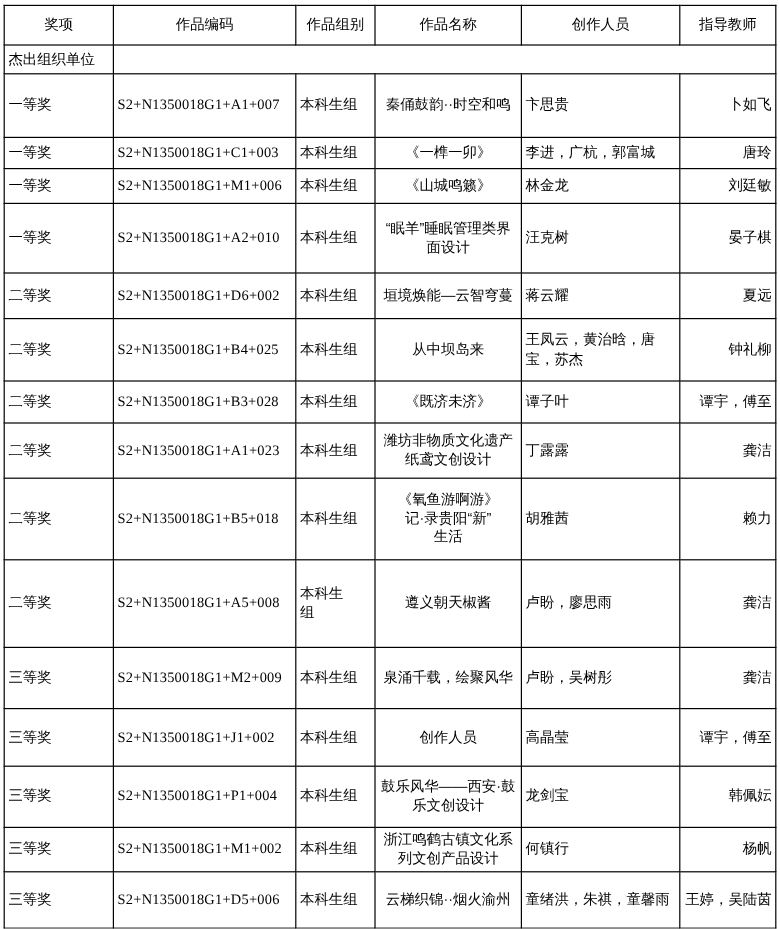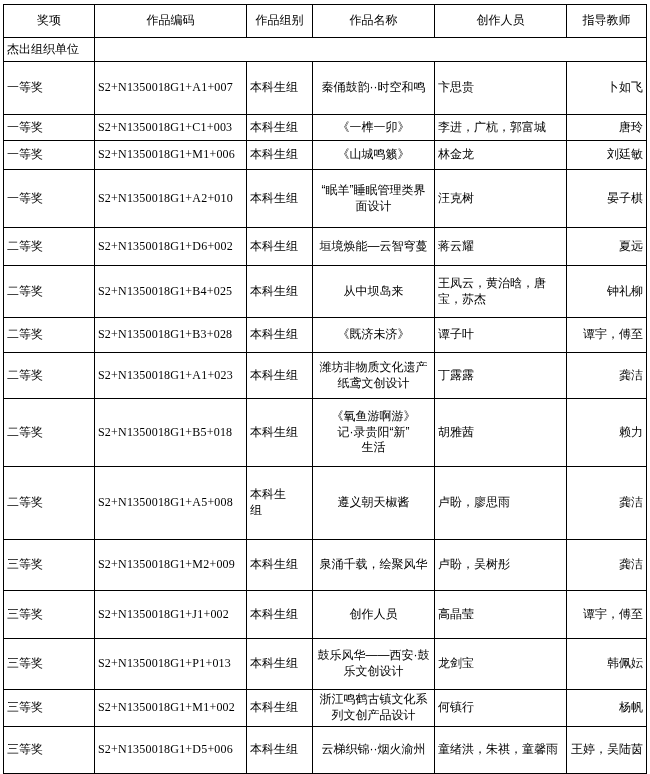--- a/index.html
+++ b/index.html
@@ -173,21 +173,21 @@
         <tr style="height: 48px;">
           <td class="c-award">三等奖</td>
           <td class="c-code v-top">S2+N1350018G1+J1+002</td>
           <td class="c-group">本科生组</td>
           <td class="c-name v-top">创作人员</td>
           <td class="c-creators">高晶莹</td>
           <td class="c-teachers">谭宇，傅至</td>
         </tr>
         <tr style="height: 51px;">
           <td class="c-award v-top">三等奖</td>
-          <td class="c-code v-bottom">S2+N1350018G1+P1+013</td>
+          <td class="c-code v-bottom">S2+N1350018G1+P1+004</td>
           <td class="c-group v-top">本科生组</td>
           <td class="c-name v-top">鼓乐风华——西安·鼓乐文创设计</td>
           <td class="c-creators v-top">龙剑宝</td>
           <td class="c-teachers v-top">韩佩妘</td>
         </tr>
         <tr style="height: 36px;">
           <td class="c-award v-top">三等奖</td>
           <td class="c-code v-bottom">S2+N1350018G1+M1+002</td>
           <td class="c-group v-top">本科生组</td>
           <td class="c-name v-top">浙江鸣鹤古镇文化系列文创产品设计</td>

